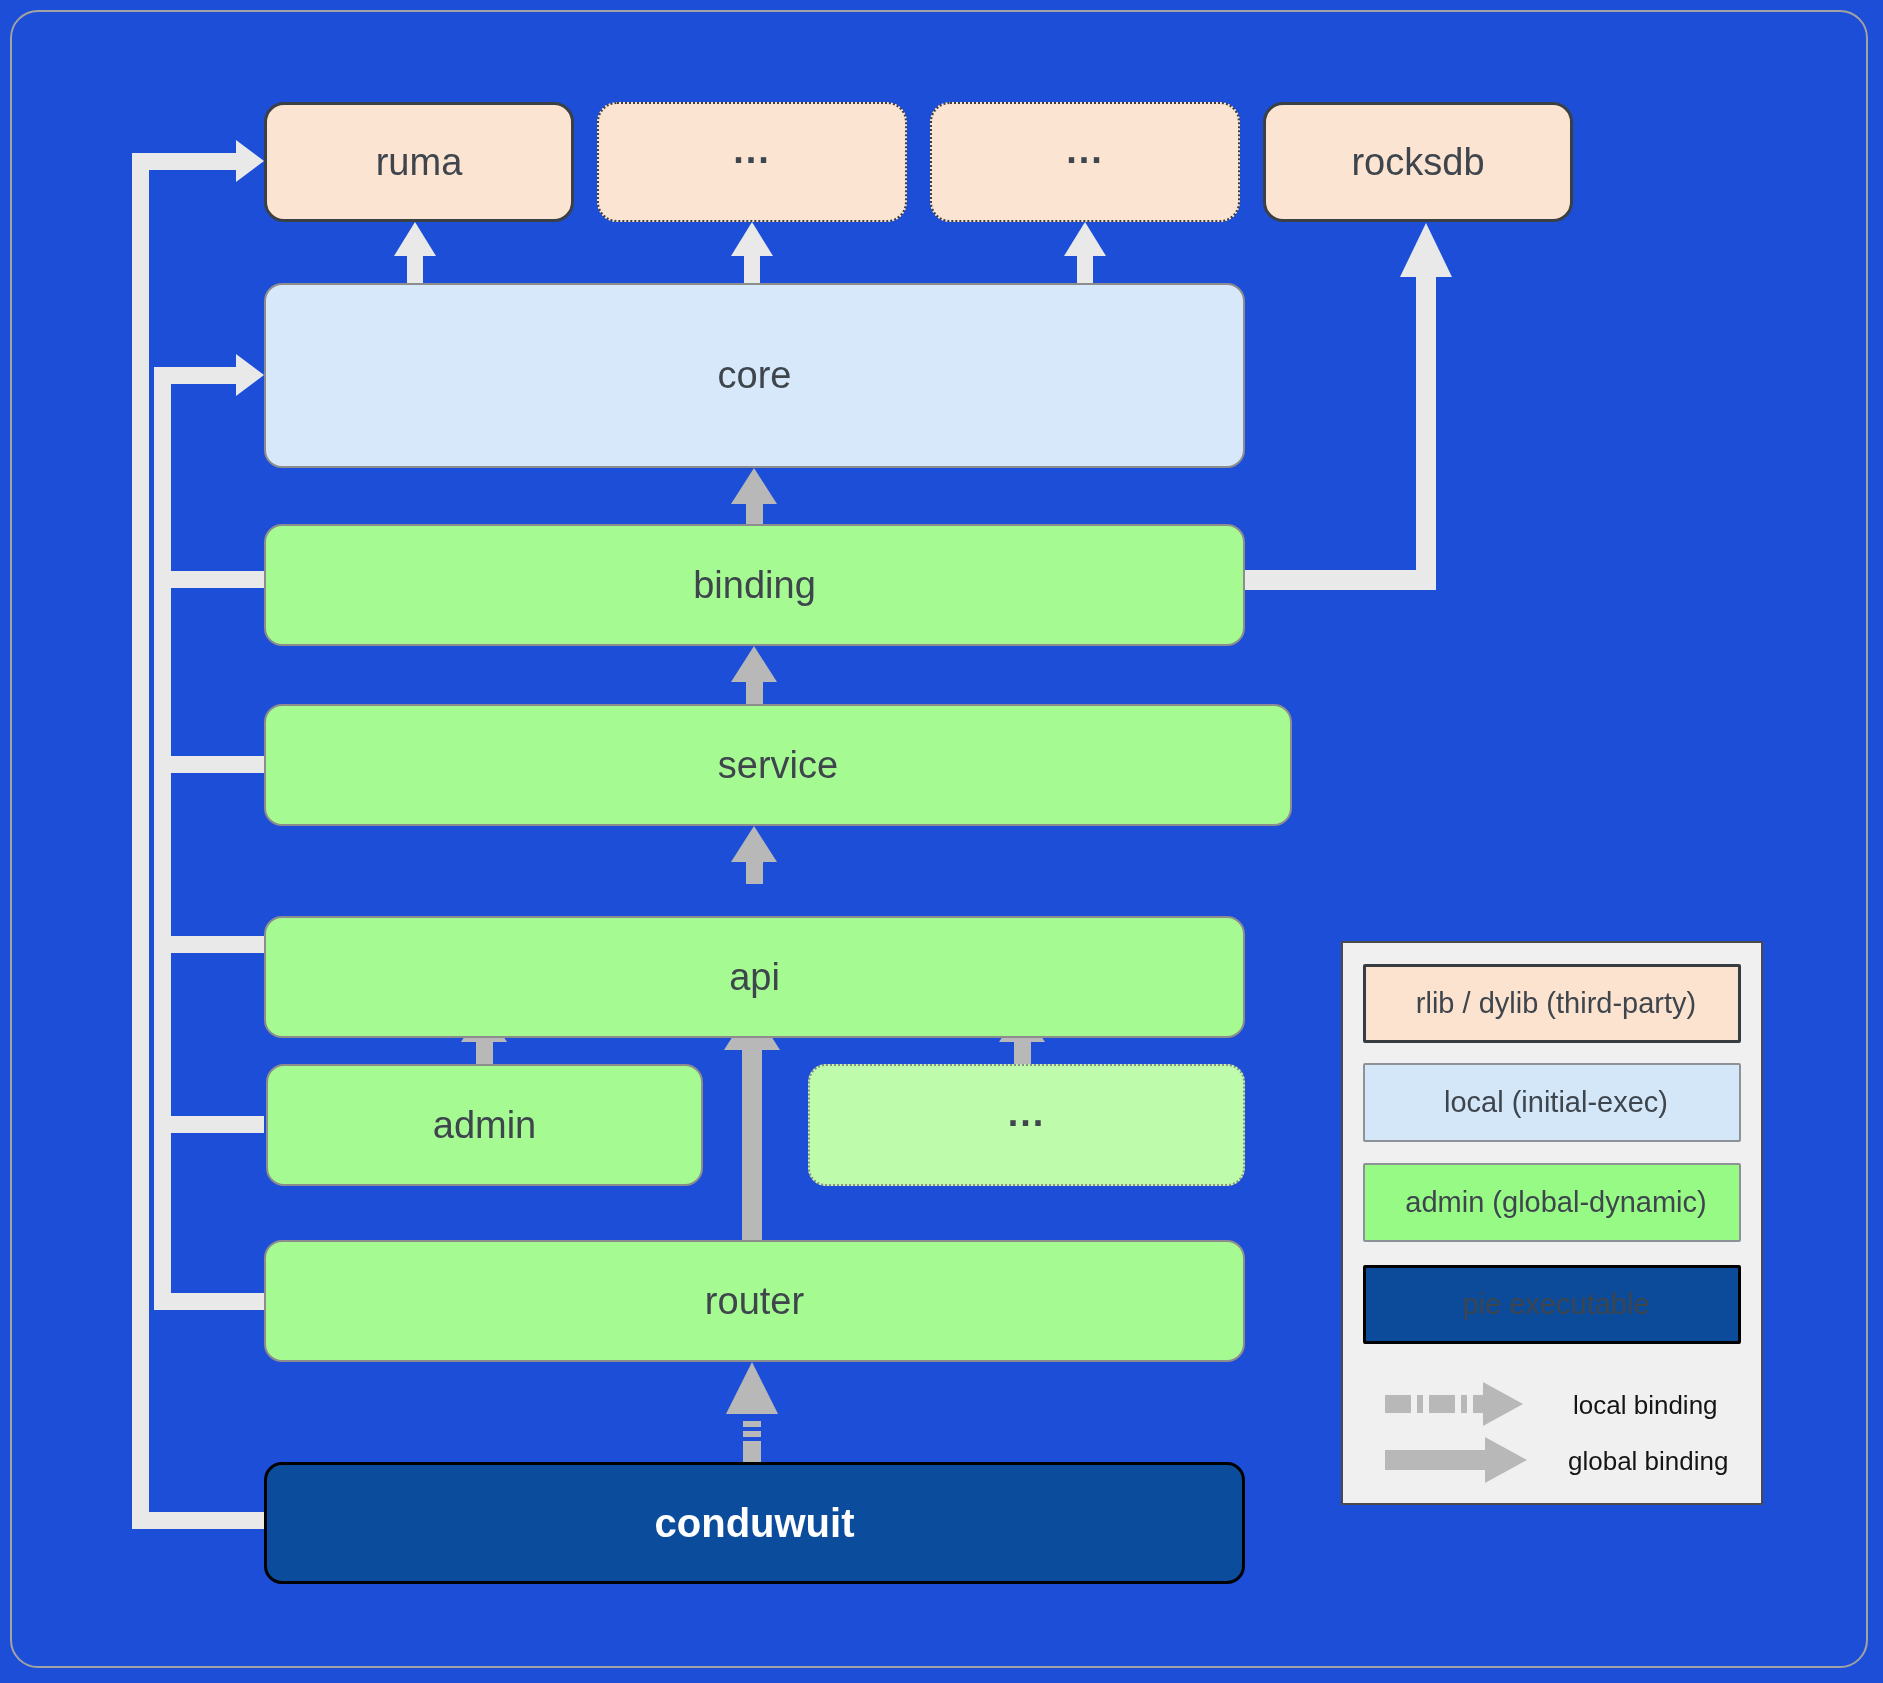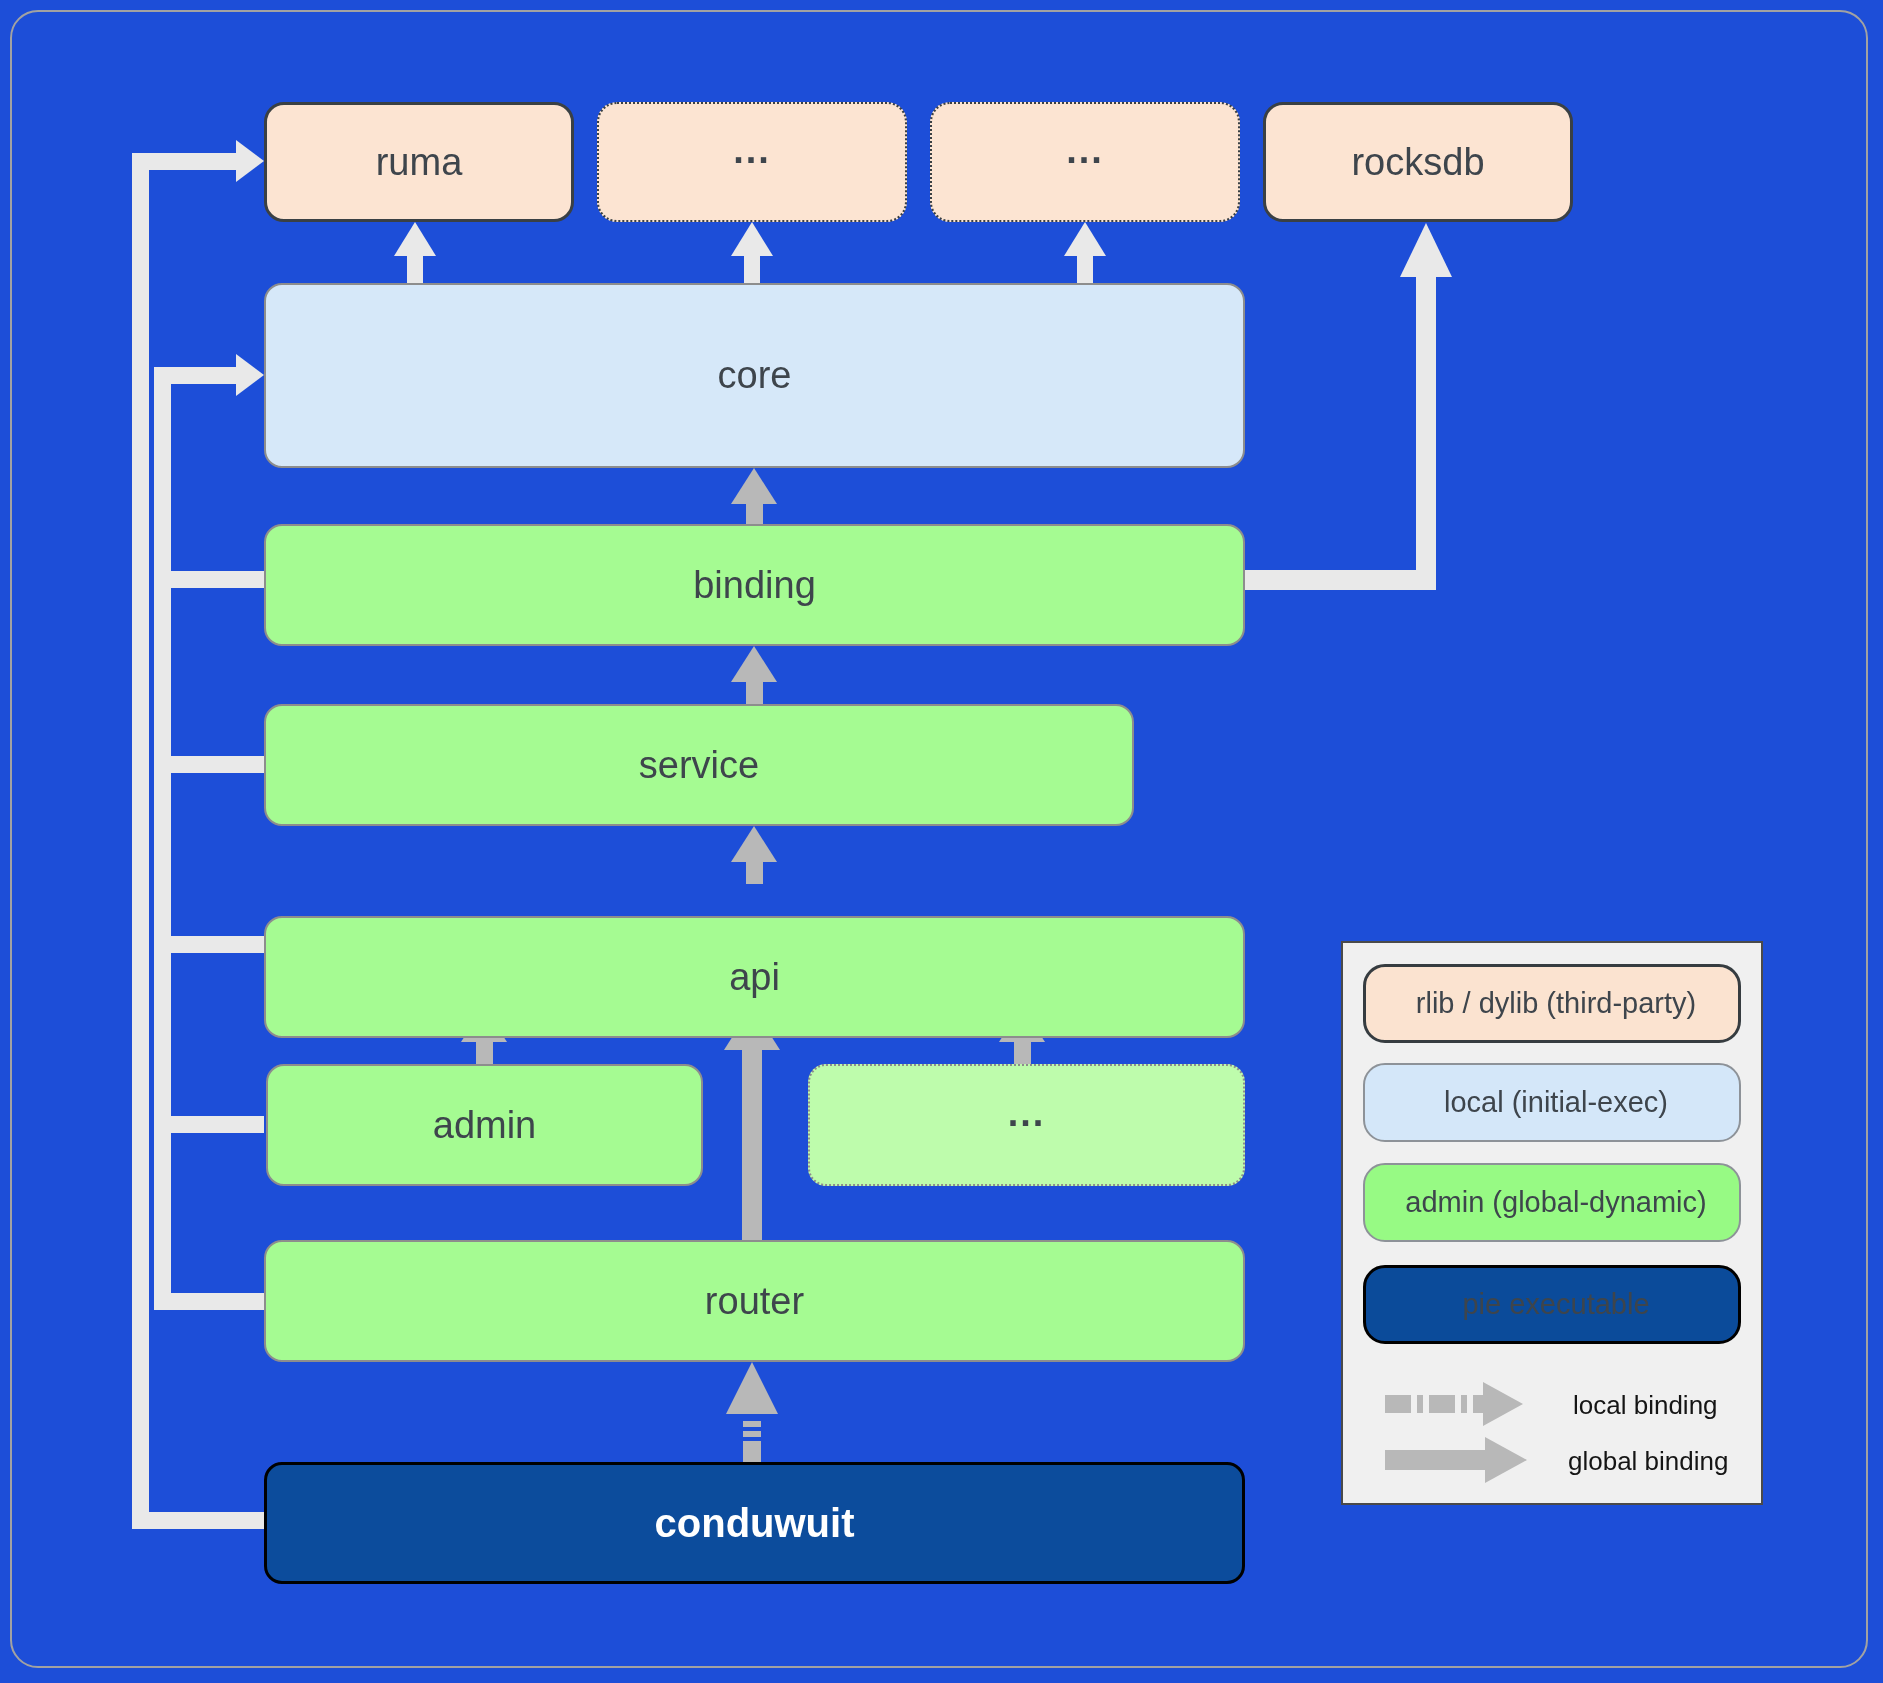--- a/index.html
+++ b/index.html
@@ -18,21 +18,21 @@
   .green-light-dotted{background:#befcac;border:2.5px dotted #8d8d8d;}
   .navy{background:#0c4c9c;border:3px solid #000;color:#ffffff;font-weight:600;font-size:40px;}
   .dots{font-weight:700;letter-spacing:2px;transform:translateY(-27%);}
   
   .lg{position:absolute;background:#e9e9e9;}
   .md{position:absolute;background:#b8b8b8;}
   .tri{position:absolute;width:0;height:0;}
   
   .legend{position:absolute;left:1341px;top:941px;width:422px;height:564px;
           background:#f0f0f0;border:2.5px solid #4a4a4a;box-sizing:border-box;}
-  .legend .item{position:absolute;left:20px;width:378px;height:79px;border-radius:22px;
+  .legend .item{position:absolute;left:20px;width:378px;height:79px;border-radius:2px;
           display:flex;align-items:center;justify-content:center;font-size:29px;
           font-weight:500;color:#3e454c;box-sizing:border-box;padding-left:8px;}
   .item1{top:21px;background:#fbe3d0;border:3px solid #363c40;}
   .item2{top:120px;background:#d4e7f9;border:2.5px solid #8d9298;}
   .item3{top:220px;background:#97fa84;border:2.5px solid #8d9298;}
   .item4{top:322px;background:#0b4b9a;border:3px solid #000;color:#fff;}
   .bind-label{position:absolute;font-size:26px;color:#151515;}
   .dash-shaft{position:absolute;height:18px;
       background:repeating-linear-gradient(90deg,#b8b8b8 0 26px,transparent 26px 32px,
                  #b8b8b8 32px 38px,transparent 38px 44px);}
@@ -104,21 +104,21 @@
   <div class="node peach" style="left:1263px;top:102px;width:310px;height:120px;">
     <span>rocksdb</span>
   </div>
 
   <div class="node blue" style="left:264px;top:283px;width:981px;height:185px;">
     <span>core</span>
   </div>
   <div class="node green" style="left:264px;top:524px;width:981px;height:122px;">
     <span>binding</span>
   </div>
-  <div class="node green" style="left:264px;top:704px;width:870px;height:122px;">
+  <div class="node green" style="left:264px;top:704px;width:1028px;height:122px;">
     <span>service</span>
   </div>
   <div class="node green" style="left:264px;top:884px;width:981px;height:122px;margin-top:32px;">
     <span>api</span>
   </div>
   <div class="node green" style="left:266px;top:1064px;width:437px;height:122px;">
     <span>admin</span>
   </div>
   <div class="node green-light-dotted" style="left:808px;top:1064px;width:437px;height:122px;">
     <span class="dots">...</span>

